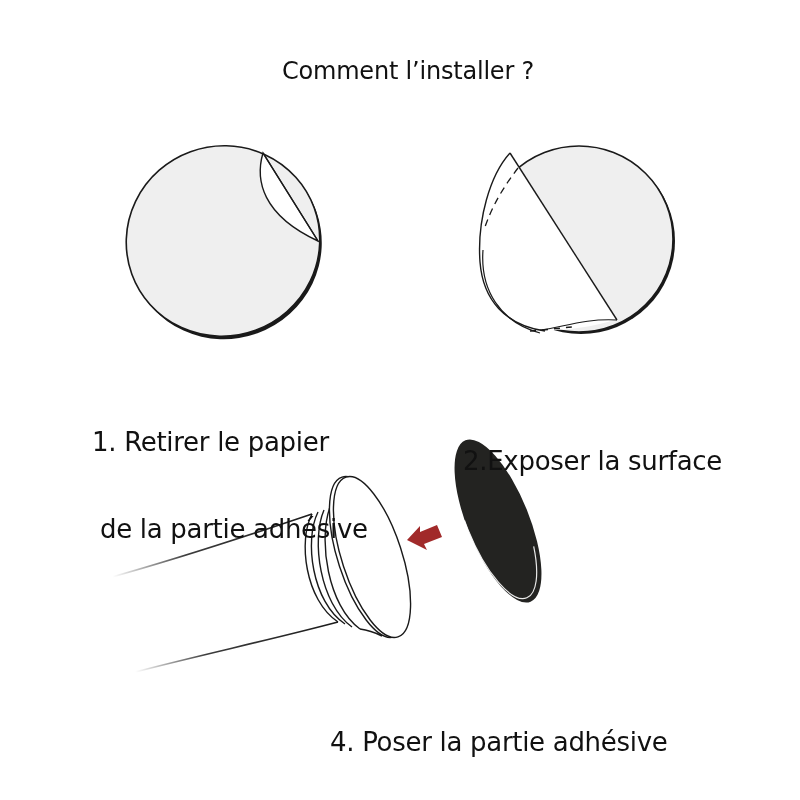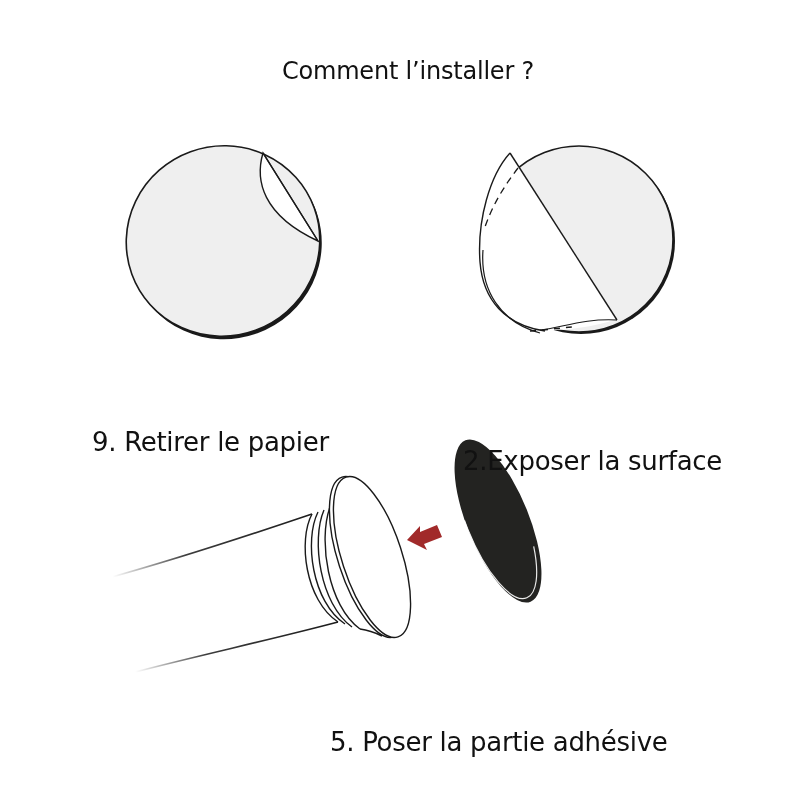--- a/index.html
+++ b/index.html
@@ -114,24 +114,25 @@
 
   <g>
     <ellipse cx="498" cy="521" rx="31" ry="87" transform="rotate(-22 498 521)" fill="#232321"></ellipse>
     <ellipse cx="495" cy="519" rx="29" ry="85" transform="rotate(-22 495 519)" fill="none" stroke="#ffffff" stroke-width="1.2" stroke-dasharray="0 40 160 1000" opacity="0.9"></ellipse>
   </g>
 </svg>
 
 <div class="title">Comment l’installer ?</div>
 
 <div class="step" id="step1">
-  <span class="line">9. Retirer le papier</span>
+  <span class="line">1. Retirer le papier</span>
+  <span class="line"> de la partie adhésive</span>
 </div>
 
 <div class="step" id="step2">
   <span class="line">2.Exposer la surface</span>
 </div>
 
 <div class="step" id="step3">
-  <span class="line">5. Poser la partie adhésive</span>
+  <span class="line">4. Poser la partie adhésive</span>
   
   
 </div>
 
 </body></html>

